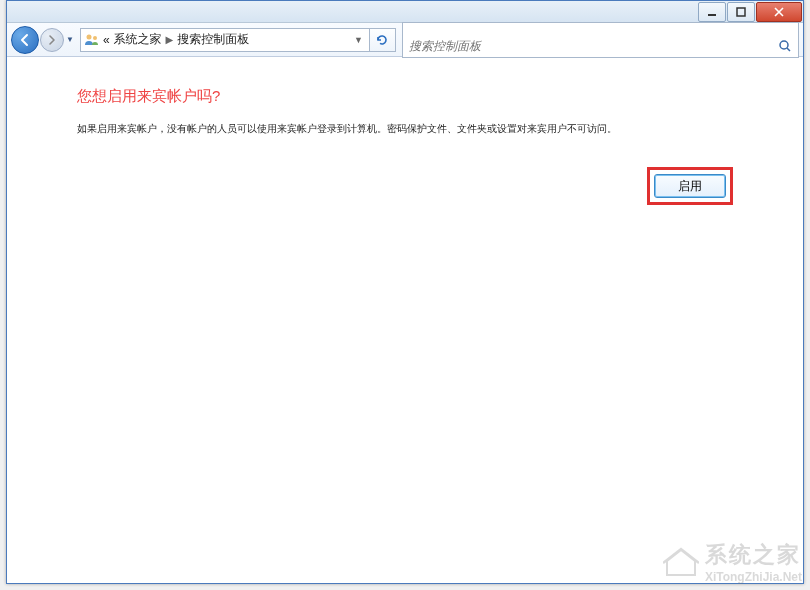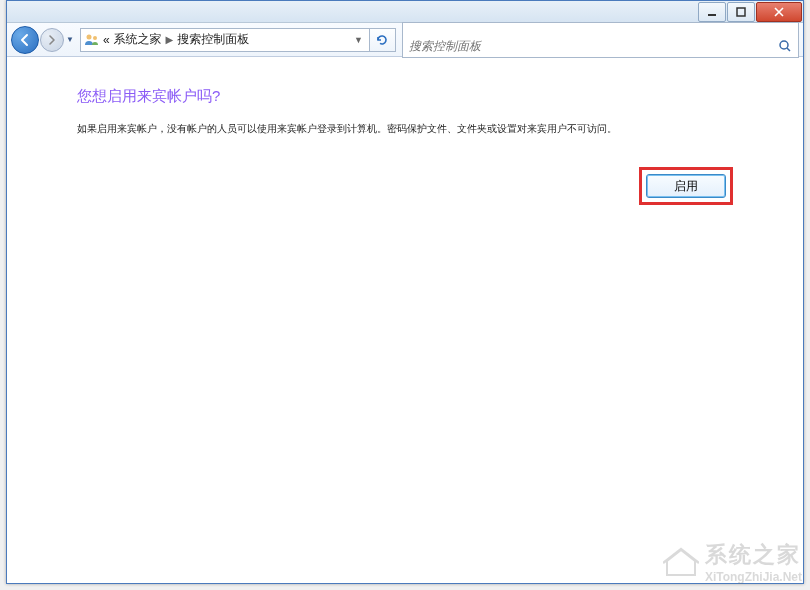--- a/index.html
+++ b/index.html
@@ -145,21 +145,21 @@
       font-style: italic;
       font-family: inherit;
     }
     .search-box .search-icon {
       color: #3a6aa8;
     }
     .content {
       padding: 30px 70px 20px 70px;
     }
     .heading {
-      color: #8b5cf6;
+      color: #ef4444;
       font-size: 15px;
       font-weight: normal;
       margin-bottom: 14px;
     }
     .desc {
       color: #222;
       font-size: 10px;
       line-height: 1.7;
       margin-bottom: 30px;
     }
@@ -168,21 +168,21 @@
       justify-content: flex-end;
       gap: 6px;
       padding-right: 0;
     }
     .highlight-box {
       border: 3px solid #e03030;
       padding: 4px;
       display: inline-flex;
     }
     .btn {
-      width: 80px;
+      width: 72px;
       height: 24px;
       border: 1px solid #8a8a8a;
       background: linear-gradient(to bottom, #fdfdfd, #e8e8e8);
       font-size: 12px;
       font-family: inherit;
       cursor: pointer;
       border-radius: 3px;
     }
     .btn.primary {
       border: 1px solid #3a8ac8;

